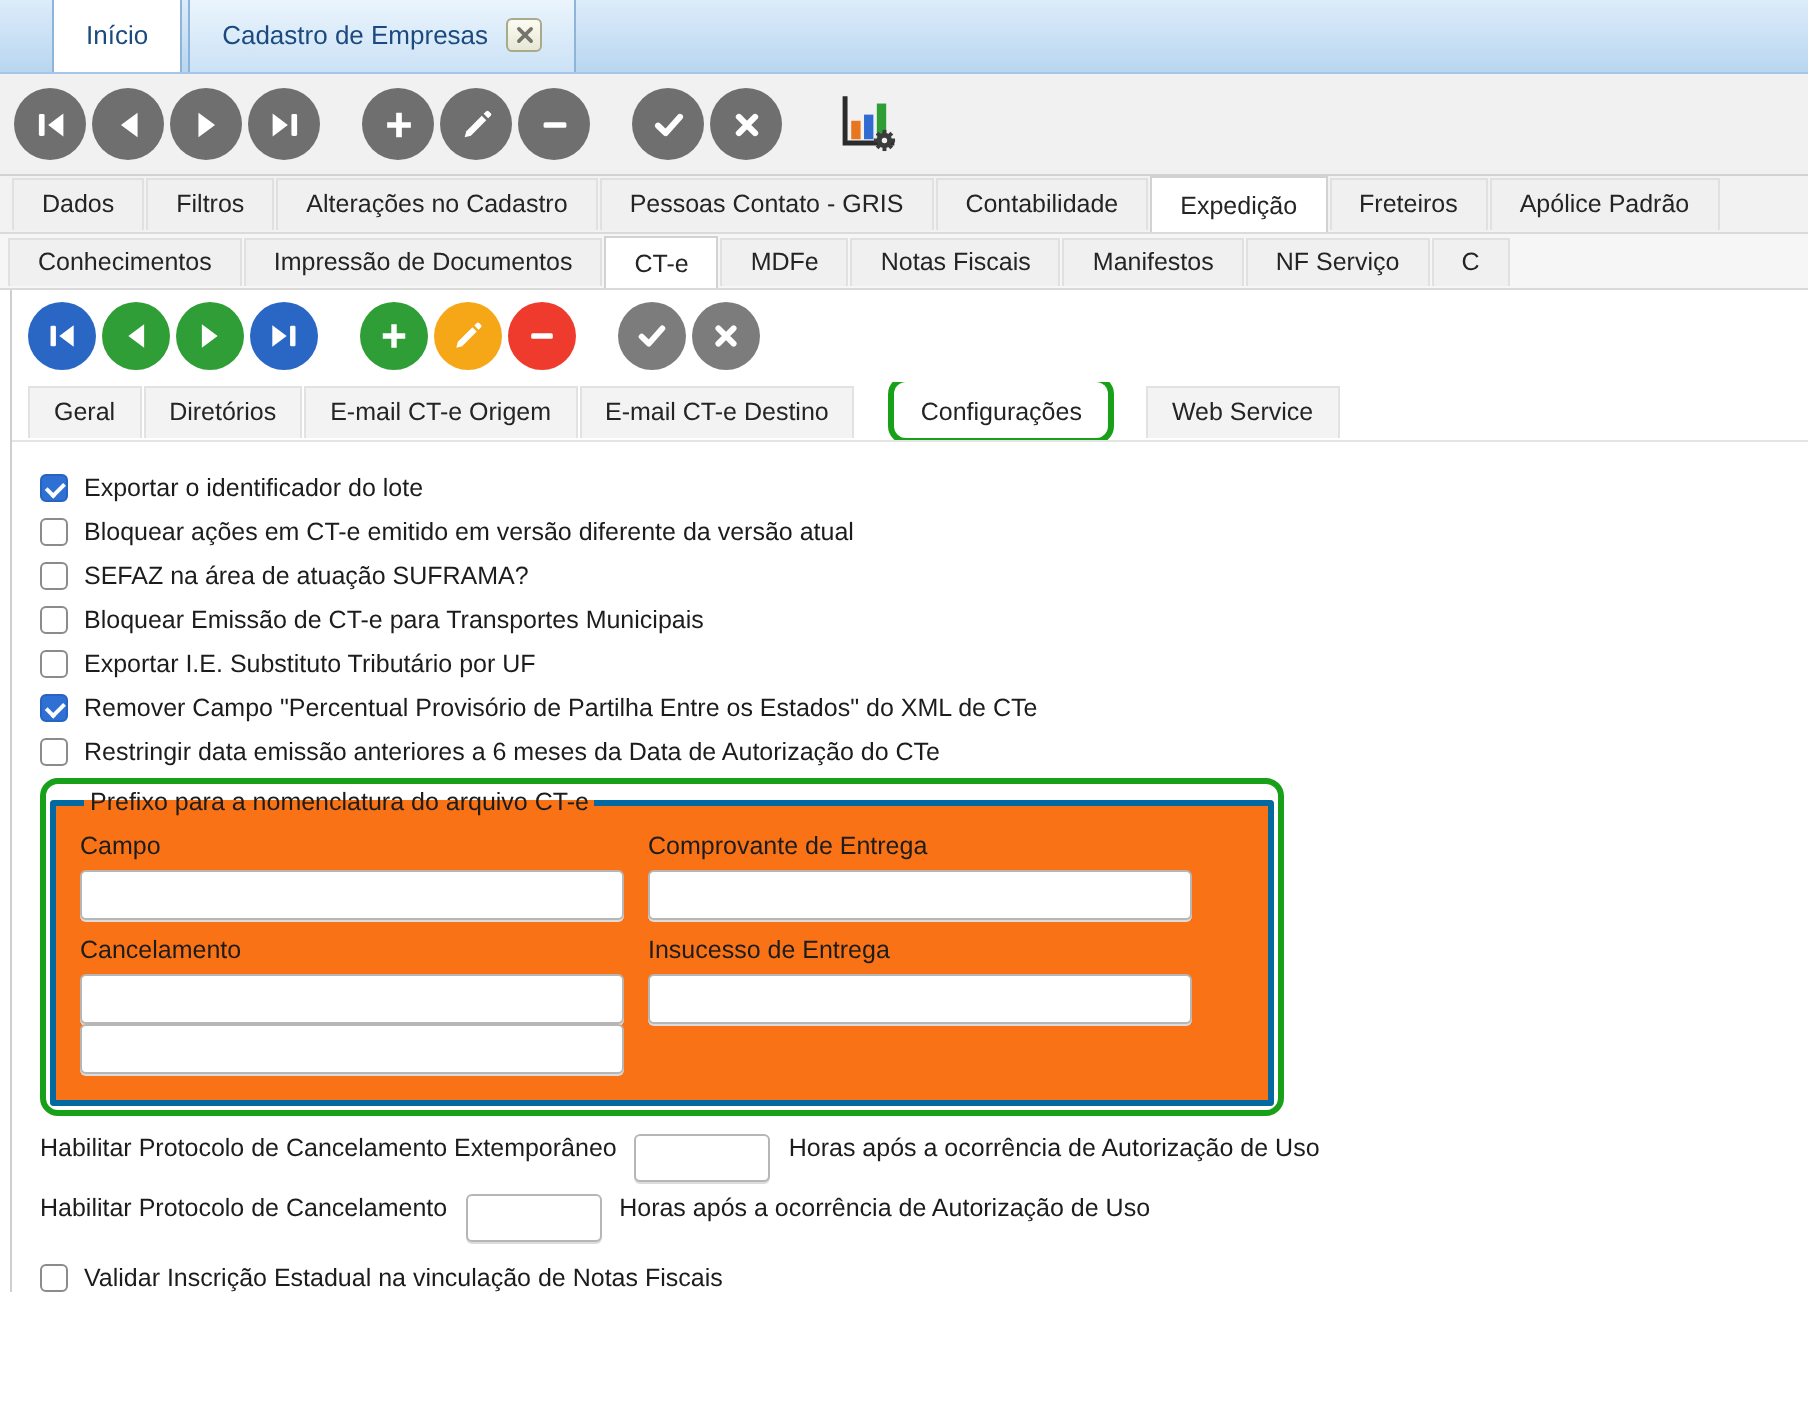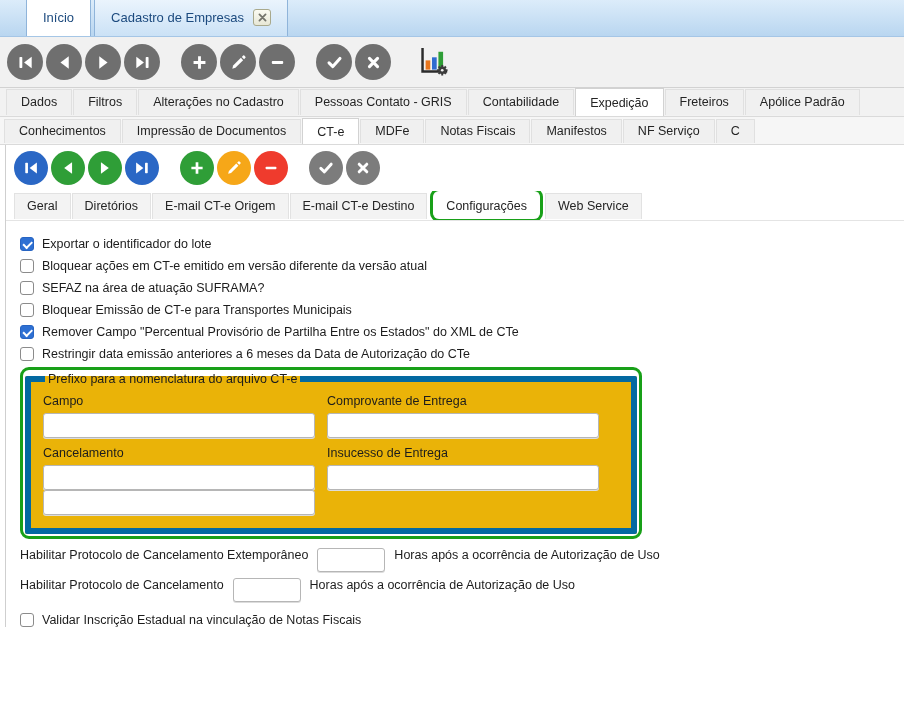--- a/index.html
+++ b/index.html
@@ -67,21 +67,21 @@
   .ct-page { border-left:1px solid #cfcfcf; margin-left:5px; background:#fff; }
   .rec-toolbar { height:46px; display:flex; align-items:center; padding-left:8px; background:#ffffff; }
   .rec-toolbar .cbtn { width:34px; height:34px; }
   .rec-toolbar .cbtn svg { width:18px; height:18px; }
 
   .tabs-3 { height:30px; background:#fff; border-bottom:1px solid #e4e4e4; padding-left:8px; }
   .tabs-3 .tab { background:#f3f3f3; border-color:#e2e2e2; padding:5px 12px 6px; }
   .tabs-3 .tab.active { background:#fff; padding-top:7px; }
   .tab.hl {
     border-color:#ffffff; background:#fff; position:relative; z-index:2;
-    border-radius:6px; margin:0 5px 1px;
+    border-radius:6px; margin:0 19px 1px;
     box-shadow:0 0 0 3px var(--hl,#18a018);
   }
 
   
   .content { padding:14px 0 0 14px; }
   .opt-row { display:flex; align-items:flex-end; gap:8px; height:16px; margin-bottom:6px; }
   .cb {
     width:14px; height:14px; flex:none;
     border:1px solid #8b8b8b; border-radius:3px; background:#fff; cursor:pointer;
   }
@@ -90,21 +90,21 @@
     content:""; display:block; width:7px; height:3.5px;
     border-left:2px solid #fff; border-bottom:2px solid #fff;
     transform:rotate(-45deg); margin:2.5px 0 0 2px;
   }
   .opt-label { font-size:12.5px; color:#1c1c1c; }
 
   .green-wrap {
     width:622px; border:3px solid var(--hl,#18a018); border-radius:9px;
     padding:2px; margin:4px 0 9px 0; background:#fff;
   }
-  fieldset.group { border:6px solid #0369a1; border-radius:2px; margin:0; padding:0 12px 13px; background:#eab308; }
+  fieldset.group { border:3px solid #0369a1; border-radius:2px; margin:0; padding:0 12px 13px; background:#f97316; }
   legend.group-title { font-size:12.5px; color:#1c1c1c; padding:0 3px; margin-left:2px; }
   .fields-grid { display:grid; grid-template-columns:272px 272px; column-gap:12px; }
   .field-label { font-size:12.5px; margin:8px 0 5px; }
   .field-input {
     width:100%; height:25px; border:1px solid #b6b6b6; border-radius:3px;
     background:#fff; box-shadow:0 1px 0 #dcdcdc;
     font:12.5px "Liberation Sans", sans-serif; padding:0 6px;
   }
 
   .proto-row { display:flex; gap:9px; margin-bottom:6px; font-size:12.5px; }
@@ -300,20 +300,24 @@
           </div>
           <div class="opt-row">
             <span class="cb"></span>
             <span class="opt-label">SEFAZ na área de atuação SUFRAMA?</span>
           </div>
           <div class="opt-row">
             <span class="cb"></span>
             <span class="opt-label">Bloquear Emissão de CT-e para Transportes Municipais</span>
           </div>
           <div class="opt-row">
+            <span class="cb"></span>
+            <span class="opt-label">Exportar I.E. Substituto Tributário por UF</span>
+          </div>
+          <div class="opt-row">
             <span class="cb checked"></span>
             <span class="opt-label">Remover Campo "Percentual Provisório de Partilha Entre os Estados" do XML de CTe</span>
           </div>
           <div class="opt-row">
             <span class="cb"></span>
             <span class="opt-label">Restringir data emissão anteriores a 6 meses da Data de Autorização do CTe</span>
           </div>
         </div>
 
       <div class="green-wrap" id="greenWrap">

